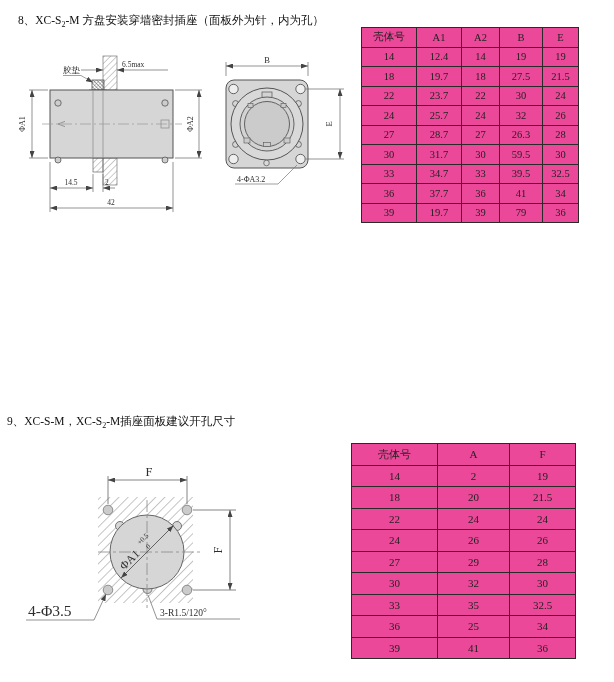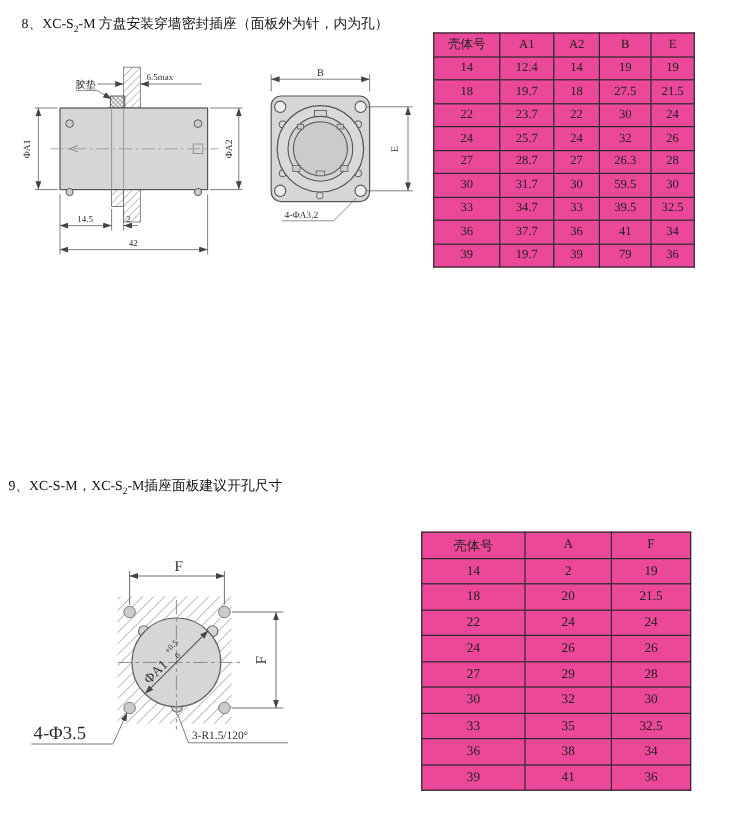--- a/index.html
+++ b/index.html
@@ -241,21 +241,21 @@
       <tr>
         <td>39</td>
         <td>19.7</td>
         <td>39</td>
         <td>79</td>
         <td>36</td>
       </tr>
     </tbody>
 </table>
 
-<div class="abs sec-title" style="left:7px; top:398px;">
+<div class="abs sec-title" style="left:7px; top:414px;">
   <span>9、XC-S-M，XC-S</span><sub>2</sub><span>-M插座面板建议开孔尺寸</span>
 </div>
 
 <svg class="abs" style="left:20px; top:430px;" width="240" height="205" viewBox="0 0 240 205">
   <defs>
     <pattern id="h3" patternUnits="userSpaceOnUse" width="6.5" height="6.5" patternTransform="rotate(45)">
       <line x1="0" y1="0" x2="0" y2="6.5" stroke="#8a8a8a" stroke-width="1"></line>
     </pattern>
     <marker id="a3" viewBox="0 0 7 5" refX="7" refY="2.5" markerWidth="7" markerHeight="5" markerUnits="userSpaceOnUse" orient="auto-start-reverse">
       <path d="M0 0 L7 2.5 L0 5 Z" fill="#444"></path>
@@ -361,21 +361,21 @@
         <td>32</td>
         <td>30</td>
       </tr>
       <tr>
         <td>33</td>
         <td>35</td>
         <td>32.5</td>
       </tr>
       <tr>
         <td>36</td>
-        <td>38</td>
+        <td>25</td>
         <td>34</td>
       </tr>
       <tr>
         <td>39</td>
         <td>41</td>
         <td>36</td>
       </tr>
     </tbody>
 </table>
 

